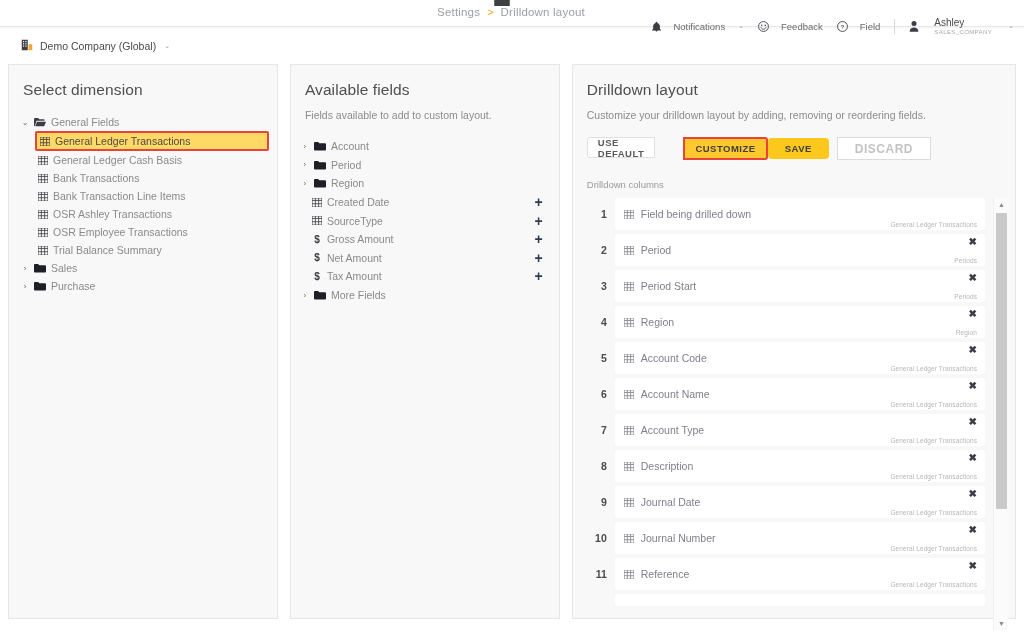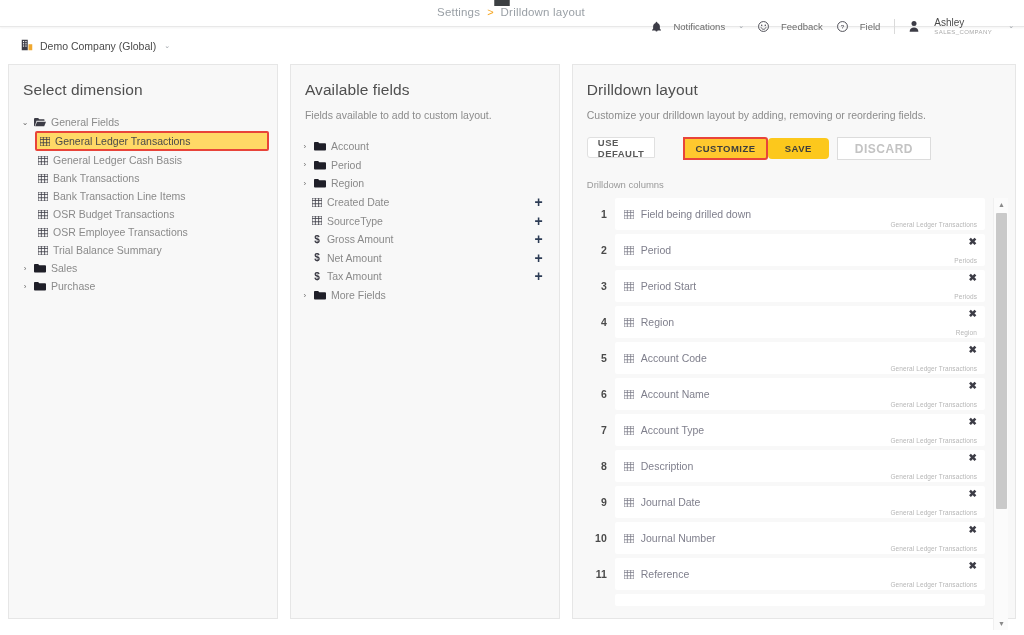--- a/index.html
+++ b/index.html
@@ -392,21 +392,21 @@
         <div class="tree-row child">
           <span class="grid-ico">
             <svg width="10" height="9" viewBox="0 0 12 11">
               <rect x="0" y="0" width="12" height="11" fill="none" stroke="#3c3c46" stroke-width="1"></rect>
               <line x1="0" y1="3" x2="12" y2="3" stroke="#3c3c46" stroke-width="1"></line>
               <line x1="0" y1="7" x2="12" y2="7" stroke="#3c3c46" stroke-width="1"></line>
               <line x1="4" y1="0" x2="4" y2="11" stroke="#3c3c46" stroke-width="1"></line>
               <line x1="8" y1="0" x2="8" y2="11" stroke="#3c3c46" stroke-width="1"></line>
             </svg>
           </span>
-          <span>OSR Budget Transactions</span>
+          <span>OSR Ashley Transactions</span>
         </div>
         <div class="tree-row child">
           <span class="grid-ico">
             <svg width="10" height="9" viewBox="0 0 12 11">
               <rect x="0" y="0" width="12" height="11" fill="none" stroke="#3c3c46" stroke-width="1"></rect>
               <line x1="0" y1="3" x2="12" y2="3" stroke="#3c3c46" stroke-width="1"></line>
               <line x1="0" y1="7" x2="12" y2="7" stroke="#3c3c46" stroke-width="1"></line>
               <line x1="4" y1="0" x2="4" y2="11" stroke="#3c3c46" stroke-width="1"></line>
               <line x1="8" y1="0" x2="8" y2="11" stroke="#3c3c46" stroke-width="1"></line>
             </svg>

